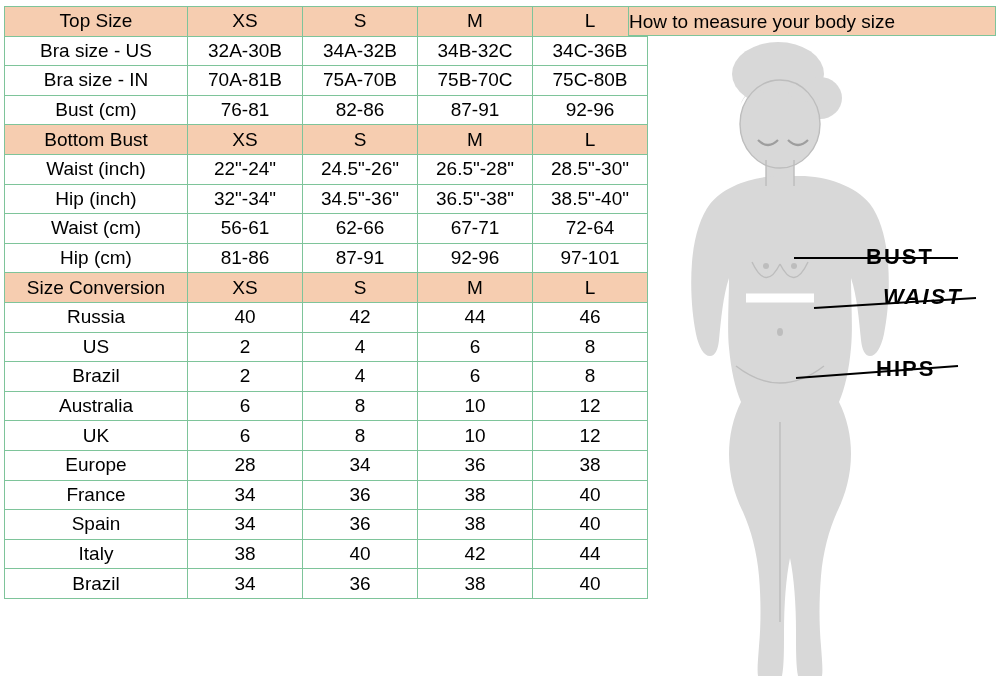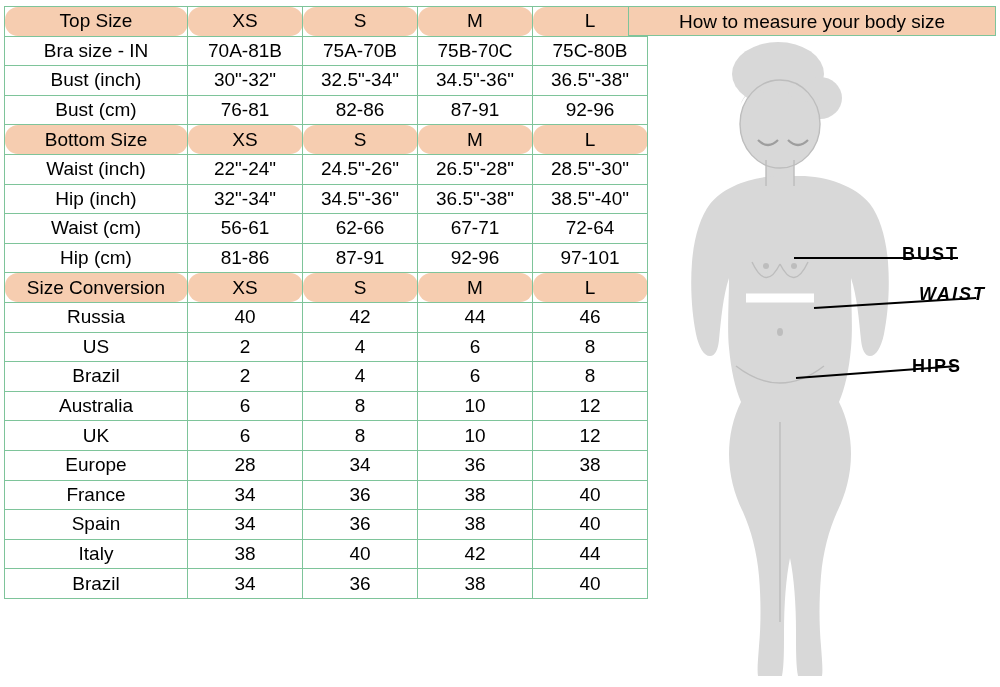--- a/index.html
+++ b/index.html
@@ -38,63 +38,61 @@
     height: 28.6px;
     text-align: center;
     vertical-align: middle;
     font-size: 19px;
     padding: 0 2px;
     white-space: nowrap;
     overflow: hidden;
   }
   td.head {
     background: #f6cdb0;
-    border-radius: 13px;
   }
   td.label {
     width: 178px;
   }
   td.col {
     width: 110px;
   }
   
   .figure-pane {
     position: relative;
     width: 372px;
     box-sizing: border-box;
     padding: 6px 4px 4px 0;
   }
   .figure-title {
     box-sizing: border-box;
     height: 30px;
     line-height: 30px;
     background: #f6cdb0;
     border: 1px solid #7ec49a;
-    text-align: center;
+    text-align: left;
     font-size: 19px;
   }
   .figure-body {
     position: relative;
     width: 100%;
     height: 645px;
   }
   .figure-body svg {
     position: absolute;
     left: 0;
     top: 0;
   }
   .measure-label {
     position: absolute;
     font-family: "Liberation Sans", sans-serif;
     font-weight: bold;
-    font-size: 18px;
+    font-size: 22px;
     letter-spacing: 2px;
     color: #000;
     white-space: nowrap;
-    margin-left: 36px;
   }
   #label-bust { left: 238px; top: 208px; }
   #label-waist { left: 255px; top: 248px; font-style: italic; }
   #label-hips { left: 248px; top: 320px; }
 </style>
 </head>
 <body>
 
 <div id="page">
 
@@ -103,43 +101,43 @@
       <tbody>
 
         <tr>
           <td class="head label">Top Size</td>
           <td class="head col">XS</td>
           <td class="head col">S</td>
           <td class="head col">M</td>
           <td class="head col">L</td>
         </tr>
         <tr>
+          <td class="label">Bra size - US</td>
+          <td class="col">32A-30B</td>
+          <td class="col">34A-32B</td>
+          <td class="col">34B-32C</td>
+          <td class="col">34C-36B</td>
+        </tr>
+        <tr>
           <td class="label">Bra size - IN</td>
           <td class="col">70A-81B</td>
           <td class="col">75A-70B</td>
           <td class="col">75B-70C</td>
           <td class="col">75C-80B</td>
         </tr>
         <tr>
-          <td class="label">Bust (inch)</td>
-          <td class="col">30"-32"</td>
-          <td class="col">32.5"-34"</td>
-          <td class="col">34.5"-36"</td>
-          <td class="col">36.5"-38"</td>
-        </tr>
-        <tr>
           <td class="label">Bust (cm)</td>
           <td class="col">76-81</td>
           <td class="col">82-86</td>
           <td class="col">87-91</td>
           <td class="col">92-96</td>
         </tr>
 
         <tr>
-          <td class="head label">Bottom Size</td>
+          <td class="head label">Bottom Bust</td>
           <td class="head col">XS</td>
           <td class="head col">S</td>
           <td class="head col">M</td>
           <td class="head col">L</td>
         </tr>
         <tr>
           <td class="label">Waist (inch)</td>
           <td class="col">22"-24"</td>
           <td class="col">24.5"-26"</td>
           <td class="col">26.5"-28"</td>

